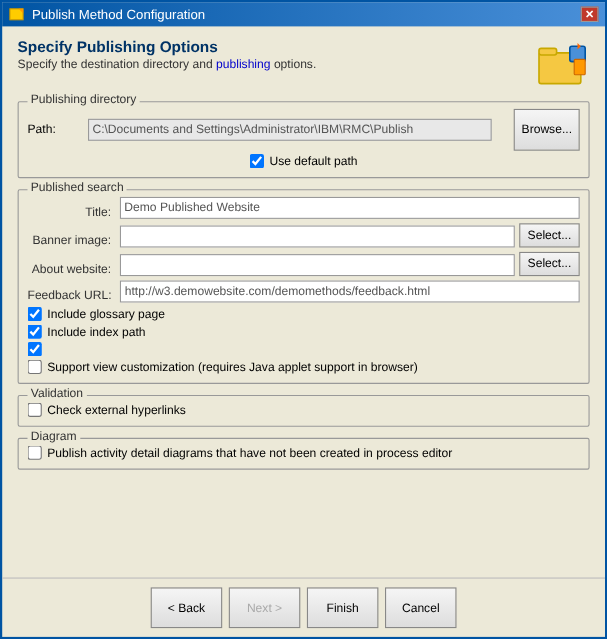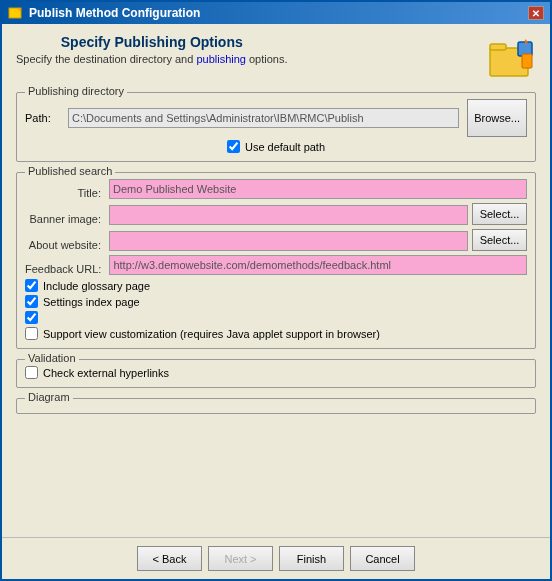--- a/index.html
+++ b/index.html
@@ -33,21 +33,21 @@
       display: flex;
       align-items: center;
       gap: 5px;
     }
     .title-bar-icon {
       width: 16px;
       height: 16px;
     }
     .title-bar-text {
       font-size: 12px;
-      font-weight: bold;
+      font-weight: normal;
       color: white;
     }
     .title-bar-close {
       width: 16px;
       height: 14px;
       background: #c0392b;
       color: white;
       border: 1px solid #999;
       font-size: 10px;
       cursor: pointer;
@@ -62,21 +62,20 @@
       display: flex;
       flex-direction: column;
       gap: 6px;
       overflow: hidden;
     }
     .page-header {
       display: flex;
       align-items: flex-start;
       justify-content: space-between;
       margin-bottom: 4px;
-      text-align: center;
     }
     .page-header-left {}
     .page-title {
       font-size: 14px;
       font-weight: bold;
       color: #003366;
       margin-bottom: 3px;
     }
     .page-subtitle {
       font-size: 11px;
@@ -113,21 +112,21 @@
       min-width: 80px;
       font-size: 11px;
       color: #333;
       text-align: right;
       padding-right: 4px;
     }
     .form-input {
       flex: 1;
       height: 20px;
       border: 1px solid #999;
-      background: #f9a8d4;
+      background: #ffffff;
       padding: 1px 3px;
       font-size: 11px;
       color: #555;
     }
     .form-input.readonly {
       background: #e8e8e8;
       color: #555;
     }
     .btn-browse {
       height: 38px;
@@ -156,21 +155,21 @@
     }
     .checkbox-row:last-child { margin-bottom: 0; }
     .checkbox-row input[type=checkbox] {
       width: 13px;
       height: 13px;
       cursor: pointer;
     }
     .path-row {
       display: flex;
       align-items: center;
-      gap: 8px;
+      gap: 20px;
       margin-bottom: 3px;
     }
     .path-label {
       font-size: 11px;
       min-width: 35px;
     }
     .use-default-row {
       display: flex;
       align-items: center;
       gap: 5px;
@@ -180,21 +179,21 @@
     }
     .footer {
       display: flex;
       justify-content: center;
       gap: 6px;
       padding: 8px 14px;
       border-top: 1px solid #bbb;
       flex-shrink: 0;
     }
     .btn-footer {
-      height: 25px;
+      height: 37px;
       min-width: 65px;
       background: linear-gradient(to bottom, #f5f5f5, #ddd);
       border: 1px solid #888;
       font-size: 11px;
       cursor: pointer;
       padding: 0 8px;
     }
     .btn-footer:disabled {
       color: #aaa;
       cursor: default;
@@ -275,41 +274,45 @@
         <span class="form-label">Feedback URL:</span>
         <input class="form-input" type="text" value="http://w3.demowebsite.com/demomethods/feedback.html" style="">
       </div>
 
       <div class="checkbox-row">
         <input type="checkbox" id="cb-glossary" checked="" style="">
         <label for="cb-glossary">Include glossary page</label>
       </div>
       <div class="checkbox-row">
         <input type="checkbox" id="cb-index" checked="" style="">
-        <label for="cb-index">Settings index page</label>
+        <label for="cb-index">Include index path</label>
       </div>
       <div class="checkbox-row">
         <input type="checkbox" id="cb-search" checked="" style="">
       </div>
       <div class="checkbox-row">
         <input type="checkbox" id="cb-support" style="">
         <label for="cb-support">Support view customization (requires Java applet support in browser)</label>
       </div>
     </div>
 
     <div class="group-box">
       <span class="group-label">Validation</span>
       <div class="checkbox-row">
         <input type="checkbox" id="cb-hyperlinks" style="">
         <label for="cb-hyperlinks">Check external hyperlinks</label>
       </div>
     </div>
 
     <div class="group-box">
       <span class="group-label">Diagram</span>
+      <div class="checkbox-row">
+        <input type="checkbox" id="cb-diagram" style="">
+        <label for="cb-diagram">Publish activity detail diagrams that have not been created in process editor</label>
+      </div>
     </div>
   </div>
 
   <div class="footer">
     <button class="btn-footer">&lt; Back</button>
     <button class="btn-footer" disabled="">Next &gt;</button>
     <button class="btn-footer">Finish</button>
     <button class="btn-footer">Cancel</button>
   </div>
 </div>

